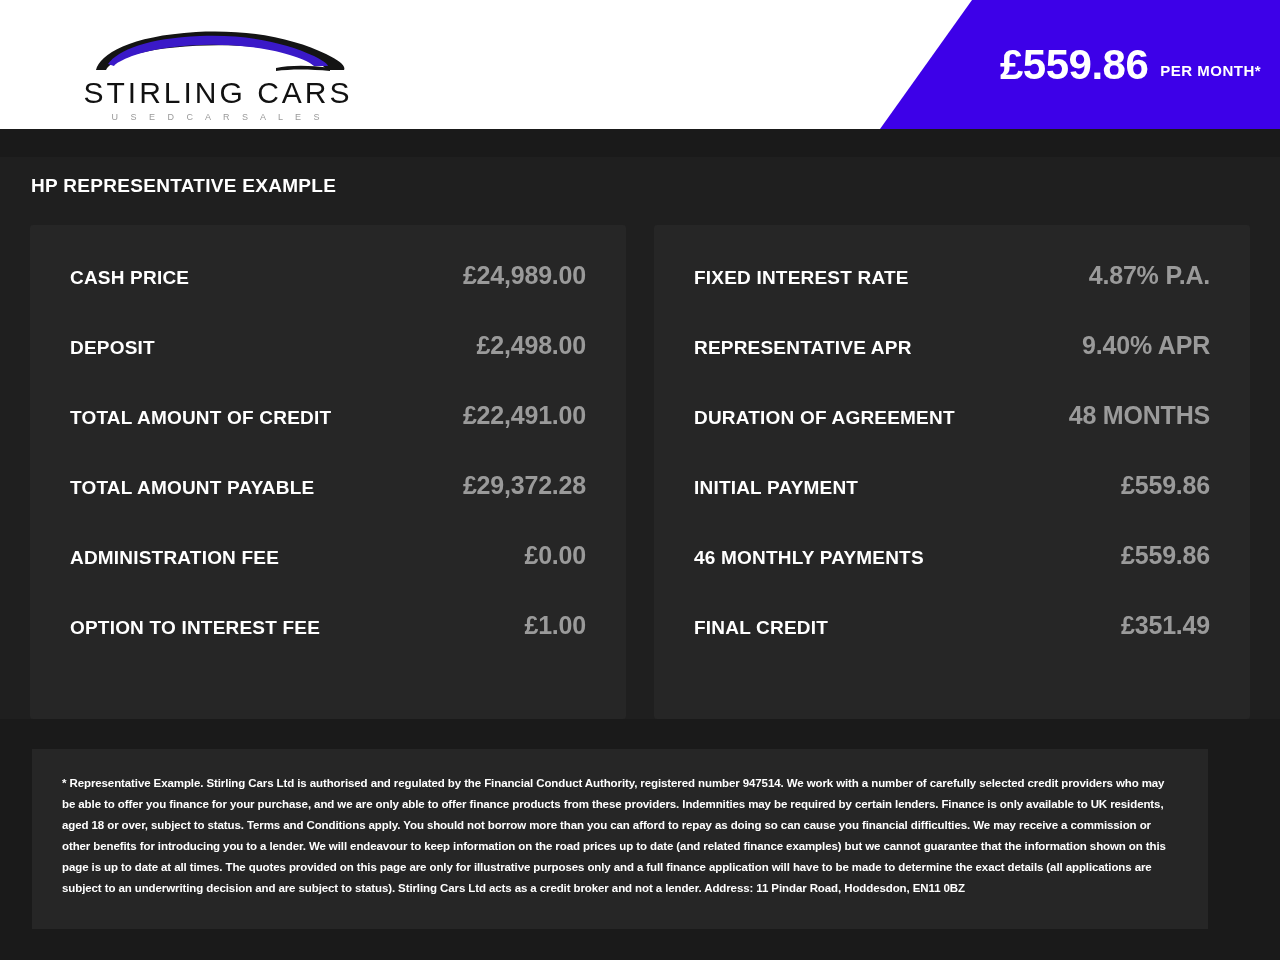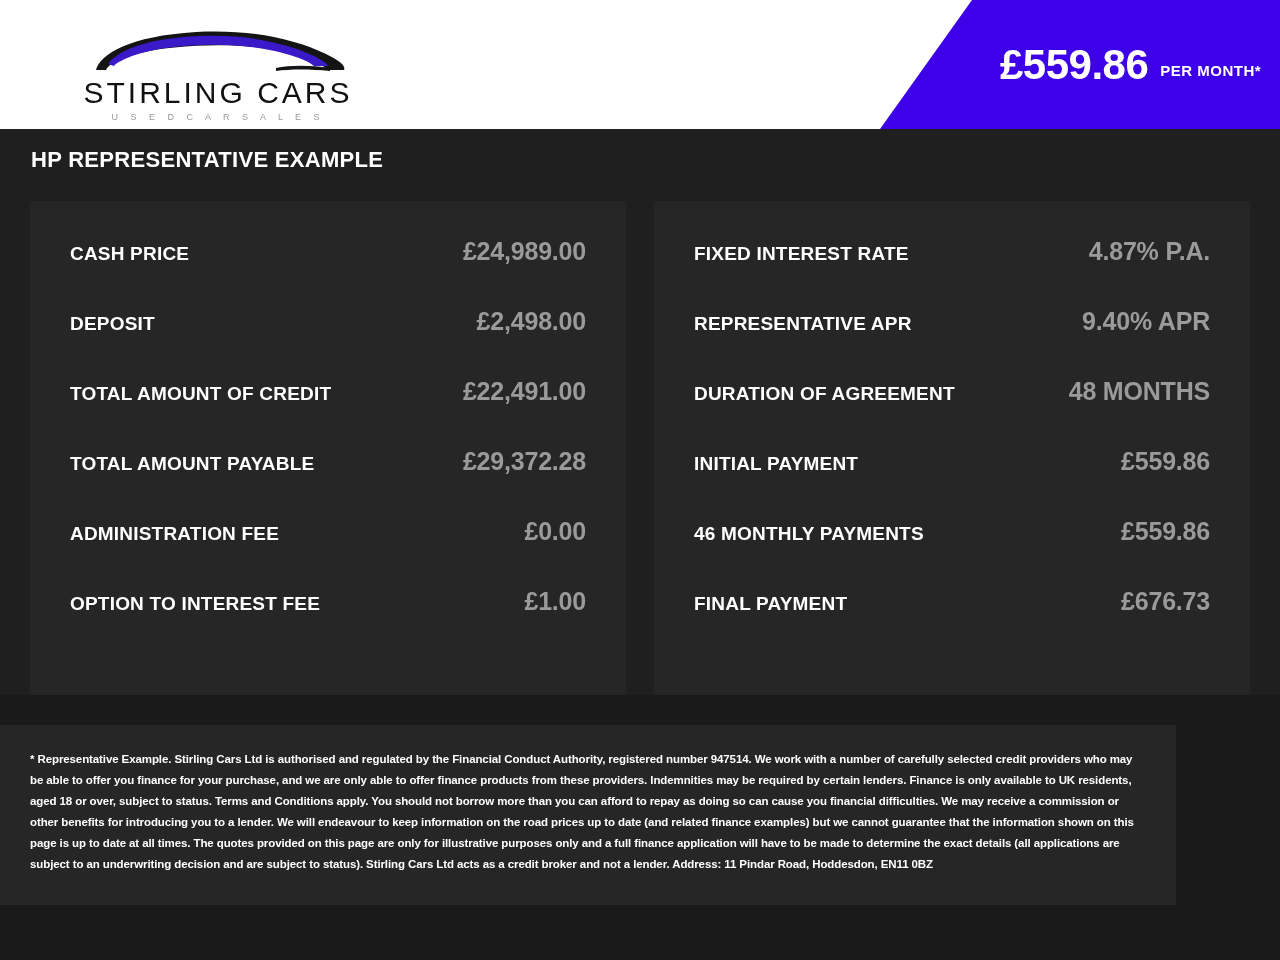--- a/index.html
+++ b/index.html
@@ -79,27 +79,28 @@
   }
 
   
   .main {
     position: relative;
     width: 1280px;
     background: #1f1f1f;
     padding: 0 30px;
   }
   .section-title {
-    font-size: 22px;
+    font-size: 19px;
     font-weight: bold;
     color: #ffffff;
     letter-spacing: 0.3px;
     padding-top: 18px;
     padding-bottom: 28px;
     padding-left: 1px;
+    margin-top: 28px;
   }
   .panels {
     display: flex;
     gap: 28px;
   }
   .panel {
     flex: 1;
     background: #262626;
     border-radius: 3px;
     padding: 36px 40px 38px 40px;
@@ -125,20 +126,21 @@
     white-space: nowrap;
     font-weight: bold;
   }
 
   
   .footer {
     width: 1176px;
     background: #262626;
     margin-top: 30px;
     padding: 24px 30px 30px 30px;
+    margin-left: 32px;
   }
   .footer p {
     font-size: 11.5px;
     line-height: 21px;
     color: #ffffff;
     font-weight: bold;
     letter-spacing: -0.1px;
   }
   .bottom-strip {
     width: 1280px;
@@ -213,22 +215,22 @@
       </div>
       <div class="row">
         <span class="row-label">INITIAL PAYMENT</span>
         <span class="row-value">£559.86</span>
       </div>
       <div class="row">
         <span class="row-label">46 MONTHLY PAYMENTS</span>
         <span class="row-value">£559.86</span>
       </div>
       <div class="row">
-        <span class="row-label">FINAL PAYMENT</span>
-        <span class="row-value">£676.73</span>
+        <span class="row-label">FINAL CREDIT</span>
+        <span class="row-value">£351.49</span>
       </div>
     </div>
 
   </div>
 </div>
 
 <div class="footer">
   <p>* Representative Example. Stirling Cars Ltd is authorised and regulated by the Financial Conduct Authority, registered number 947514. We work with a number of carefully selected credit providers who may be able to offer you finance for your purchase, and we are only able to offer finance products from these providers. Indemnities may be required by certain lenders. Finance is only available to UK residents, aged 18 or over, subject to status. Terms and Conditions apply. You should not borrow more than you can afford to repay as doing so can cause you financial difficulties. We may receive a commission or other benefits for introducing you to a lender. We will endeavour to keep information on the road prices up to date (and related finance examples) but we cannot guarantee that the information shown on this page is up to date at all times. The quotes provided on this page are only for illustrative purposes only and a full finance application will have to be made to determine the exact details (all applications are subject to an underwriting decision and are subject to status). Stirling Cars Ltd acts as a credit broker and not a lender. Address: 11 Pindar Road, Hoddesdon, EN11 0BZ</p>
 </div>
 <div class="bottom-strip"></div>

